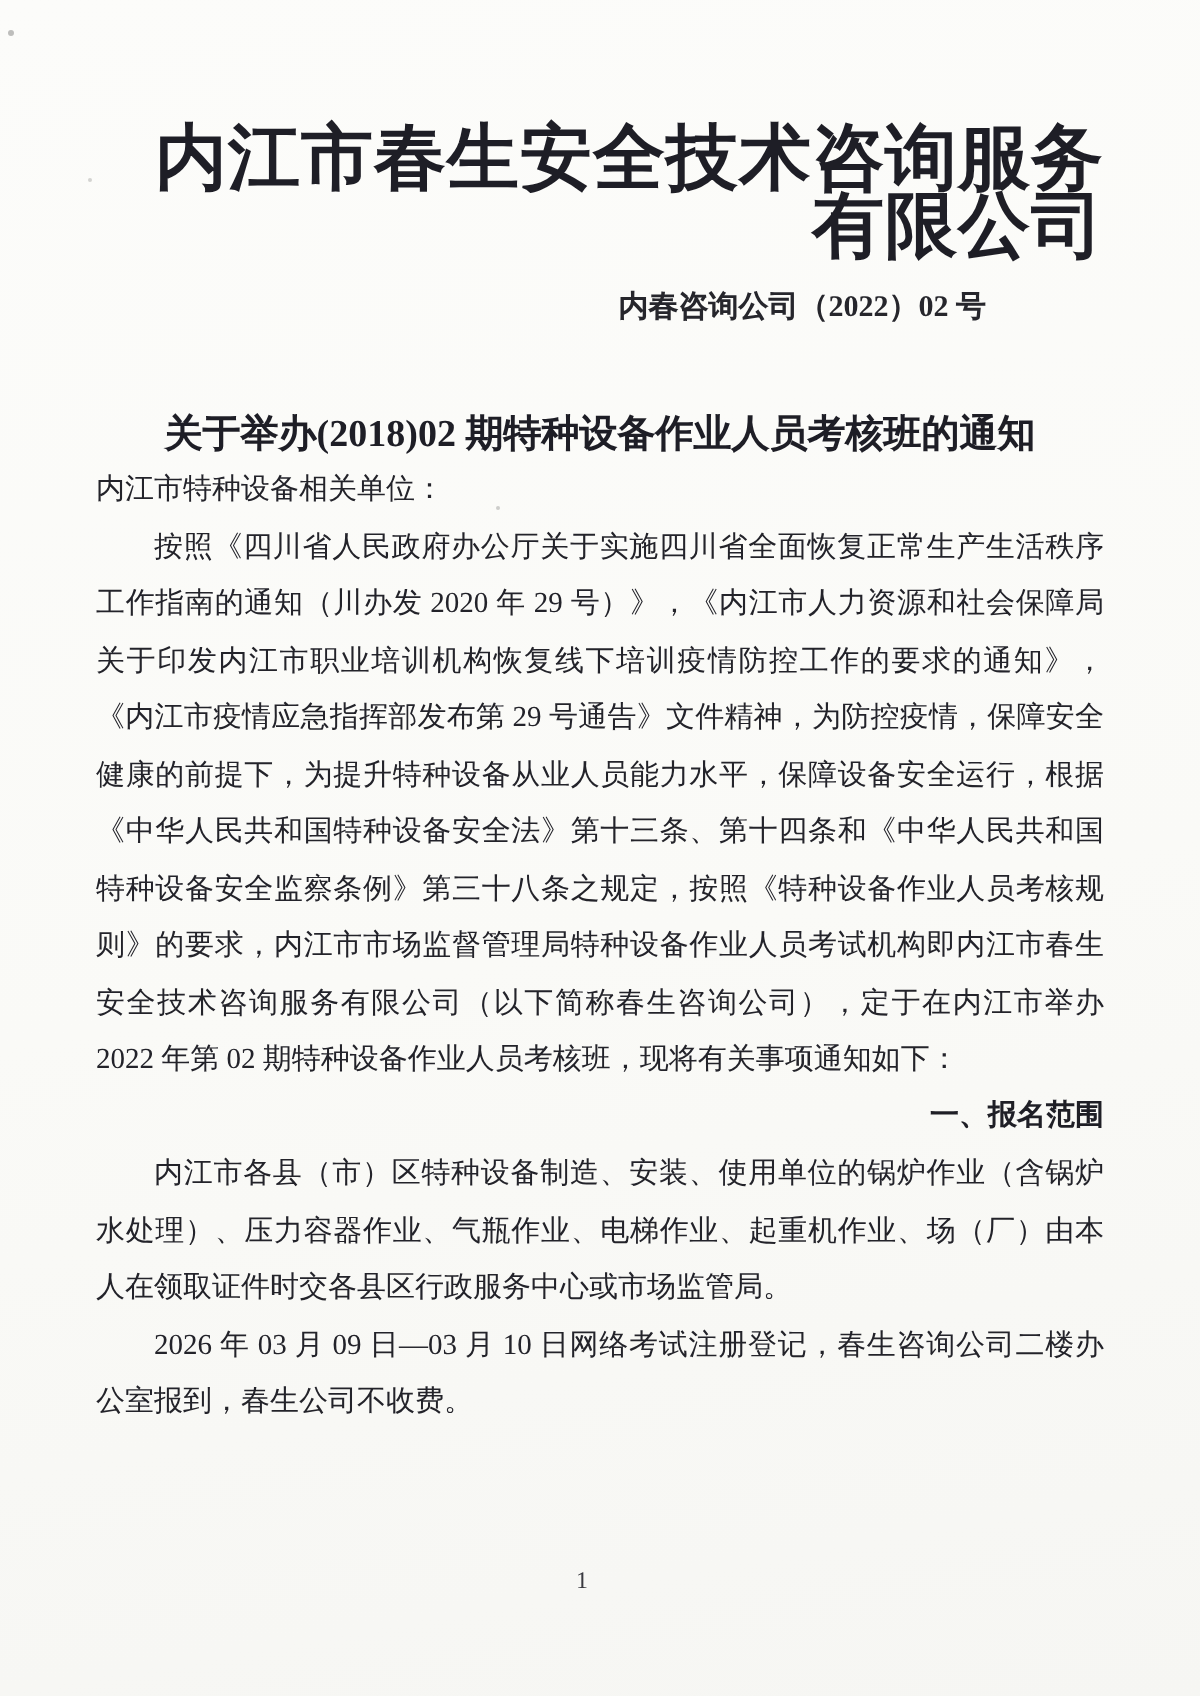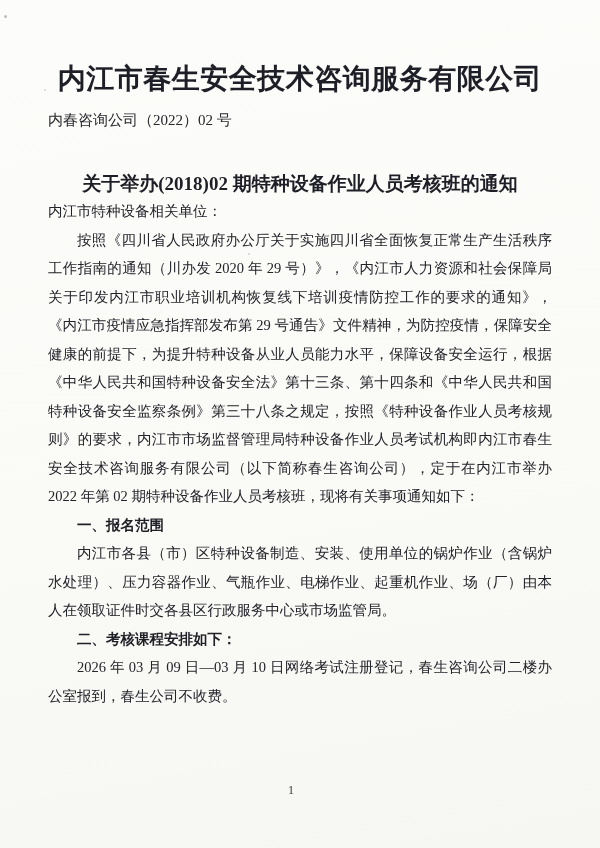--- a/index.html
+++ b/index.html
@@ -23,33 +23,34 @@
     position: absolute;
     background: #8a8a88;
     border-radius: 50%;
     opacity: 0.55;
   }
   .speck.s1 { left: 4px;  top: 15px;  width: 3px; height: 3px; }
   .speck.s2 { left: 44px; top: 89px;  width: 2px; height: 2px; opacity: 0.35; }
   .speck.s3 { left: 248px; top: 253px; width: 2px; height: 2px; opacity: 0.4; }
   .company-title {
     margin: 0;
-    font-size: 28px;
+    font-size: 36px;
     line-height: 34px;
     font-weight: bold;
-    text-align: center;
+    text-align: right;
     letter-spacing: 0.5px;
     color: #1e1e26;
   }
   .doc-no {
     margin-top: 13px;
     padding-right: 59px;
     font-size: 15px;
     line-height: 22px;
-    font-weight: normal;
+    font-weight: bold;
+    text-align: right;
     color: #26262c;
   }
   .notice-title {
     margin: 40px 0 0 0;
     font-size: 19px;
     line-height: 26px;
     font-weight: bold;
     text-align: center;
     color: #1e1e26;
   }
@@ -62,23 +63,23 @@
     text-align: left;
   }
   .para {
     margin: 0;
     text-indent: 2em;
     text-align: justify;
   }
   .section-heading {
     margin: 0;
     text-indent: 2em;
-    text-align: left;
+    text-align: right;
     font-weight: bold;
-    font-family: Liberation Serif, serif;
+    font-family: Liberation Mono, monospace;
     color: #1f1f26;
   }
   .page-num {
     position: absolute;
     left: 0;
     right: 18px;
     top: 783px;
     text-align: center;
     font-size: 12px;
     line-height: 14px;
@@ -98,19 +99,18 @@
   <div class="doc-no">内春咨询公司（2022）02 号</div>
 
   <div class="notice-title">关于举办(2018)02 期特种设备作业人员考核班的通知</div>
 
   <div class="content">
     <p class="salutation">内江市特种设备相关单位：</p>
     <div id="body-container">
         <p class="para">按照《四川省人民政府办公厅关于实施四川省全面恢复正常生产生活秩序工作指南的通知（川办发 2020 年 29 号）》，《内江市人力资源和社会保障局关于印发内江市职业培训机构恢复线下培训疫情防控工作的要求的通知》，《内江市疫情应急指挥部发布第 29 号通告》文件精神，为防控疫情，保障安全健康的前提下，为提升特种设备从业人员能力水平，保障设备安全运行，根据《中华人民共和国特种设备安全法》第十三条、第十四条和《中华人民共和国特种设备安全监察条例》第三十八条之规定，按照《特种设备作业人员考核规则》的要求，内江市市场监督管理局特种设备作业人员考试机构即内江市春生安全技术咨询服务有限公司（以下简称春生咨询公司），定于在内江市举办 2022 年第 02 期特种设备作业人员考核班，现将有关事项通知如下：</p>
         <p class="section-heading">一、报名范围</p>
         <p class="para">内江市各县（市）区特种设备制造、安装、使用单位的锅炉作业（含锅炉水处理）、压力容器作业、气瓶作业、电梯作业、起重机作业、场（厂）由本人在领取证件时交各县区行政服务中心或市场监管局。</p>
-        <p class="section-heading">二、考核课程安排如下：</p>
         <p class="para">2026 年 03 月 09 日—03 月 10 日网络考试注册登记，春生咨询公司二楼办公室报到，春生公司不收费。</p>
       </div>
   </div>
 
   <div class="page-num">1</div>
 </div>
 
 </body></html>

